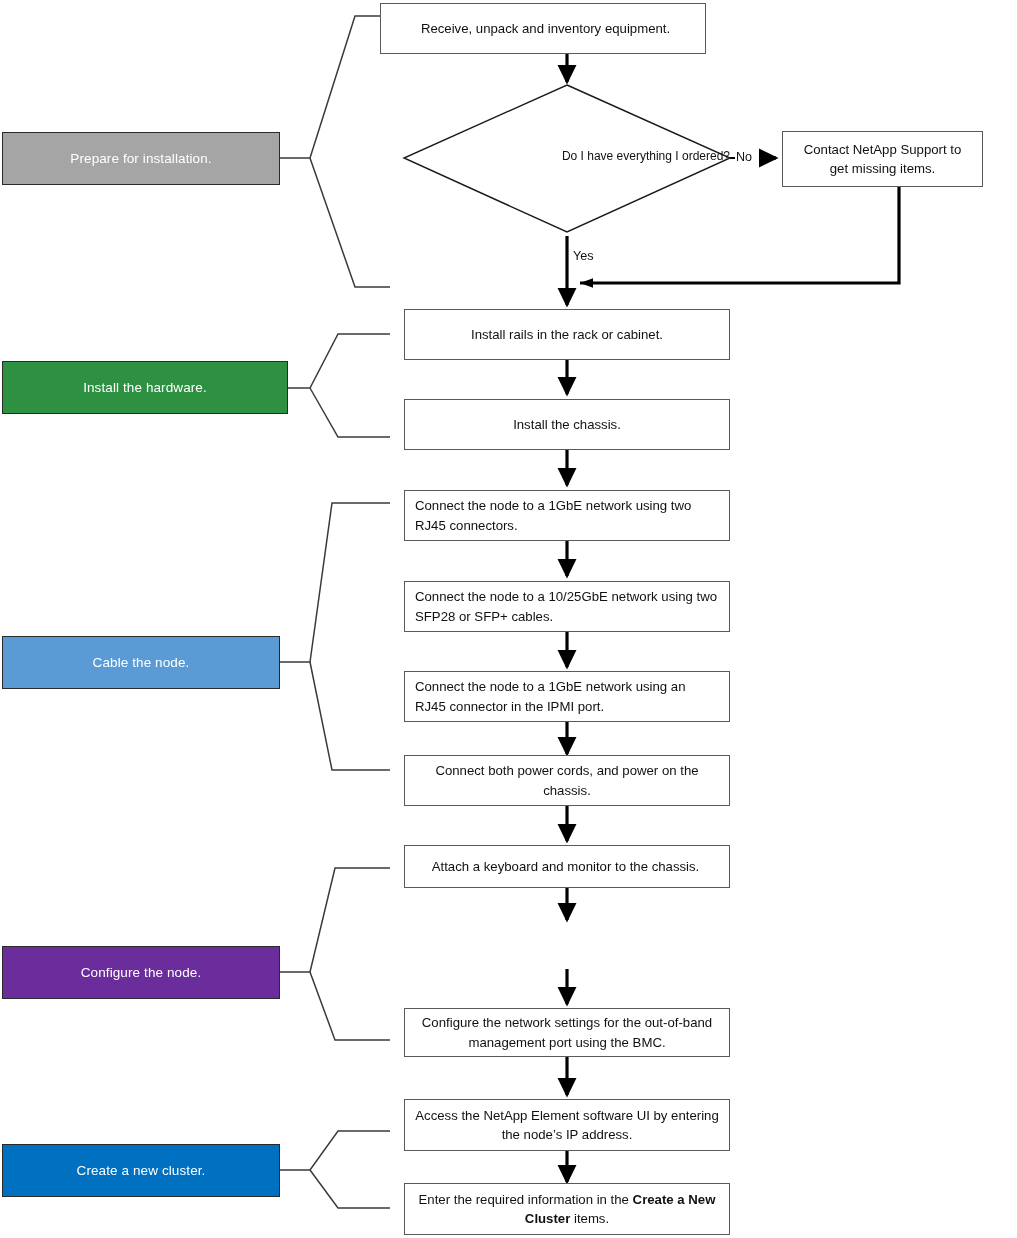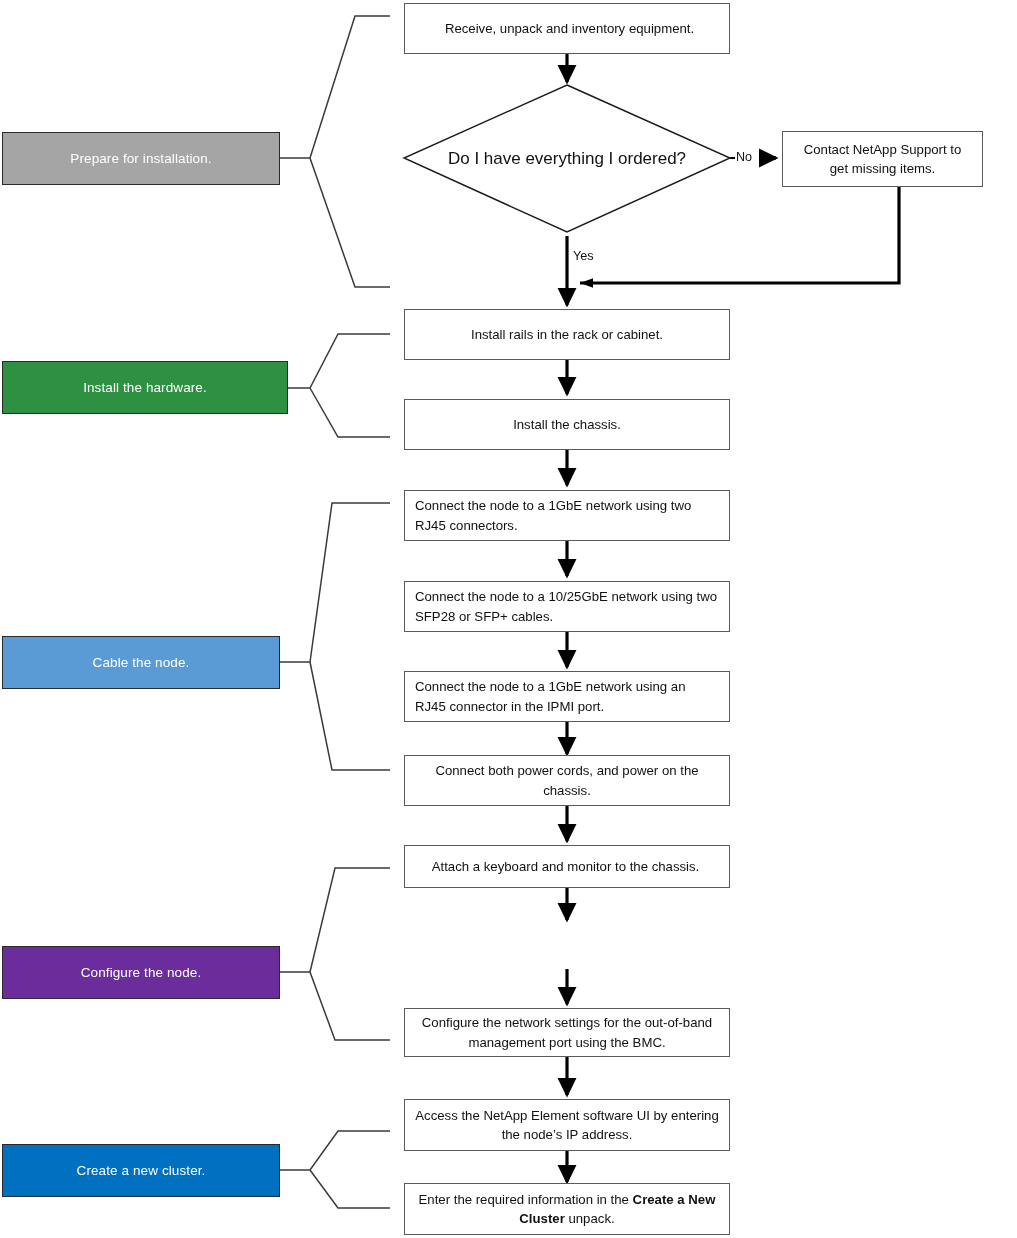--- a/index.html
+++ b/index.html
@@ -44,24 +44,24 @@
     font-size: 13.2px;
     line-height: 1.45;
     display: flex;
     align-items: center;
     padding: 4px 10px;
   }
   .step-box.center { justify-content: center; text-align: center; }
   .step-box.left   { justify-content: flex-start; text-align: left; }
   .diamond-label {
     position: absolute;
-    font-size: 17px;
+    font-size: 12px;
     color: #111111;
     white-space: nowrap;
-    text-align: center;
+    text-align: right;
   }
   .edge-label {
     position: absolute;
     font-size: 12.6px;
     color: #111111;
     background: #ffffff;
     padding: 0 1px;
     white-space: nowrap;
   }
   b { font-weight: 700; }
@@ -142,21 +142,21 @@
   <div class="cat-box" style="left:2px; top:1144px; width:278px; height:53px; background:#0070C0;">
     <span>Create a new cluster.</span>
   </div>
 
   <div class="diamond-label" style="left:404px; top:149px; width:326px;">Do I have everything I ordered?</div>
 
   <div class="edge-label" style="left:735px; top:150px;">No</div>
 
   <div class="edge-label" style="left:554px; top:249px;margin-left:18px;">Yes</div>
 
-  <div class="step-box center" style="left:404px; top:3px; width:326px; height:51px;padding-left:15px;">
+  <div class="step-box center" style="left:380px; top:3px; width:326px; height:51px;padding-left:15px;">
     <span>Receive, unpack and inventory equipment.</span>
   </div>
 
   <div class="step-box center" style="left:782px; top:131px; width:201px; height:56px;">
     <span>Contact NetApp Support to get missing items.</span>
   </div>
 
   <div class="step-box center" style="left:404px; top:309px; width:326px; height:51px;">
     <span>Install rails in the rack or cabinet.</span>
   </div>
@@ -189,17 +189,17 @@
   <div class="step-box center" style="left:404px; top:1008px; width:326px; height:49px;align-items:center;">
     <span>Configure the network settings for the out-of-band management port using the BMC.</span>
   </div>
 
   <div class="step-box center" style="left:404px; top:1099px; width:326px; height:52px;">
     <span>Access the NetApp Element software UI by entering the node’s IP address.</span>
   </div>
 
   <div class="step-box center" style="left:404px; top:1183px; width:326px; height:52px;">
     <span>
-      <span>Enter the required information in the </span><b>Create a New Cluster</b><span> unpack.</span>
+      <span>Enter the required information in the </span><b>Create a New Cluster</b><span> items.</span>
     </span>
   </div>
 
 </div>
 
 </body></html>

